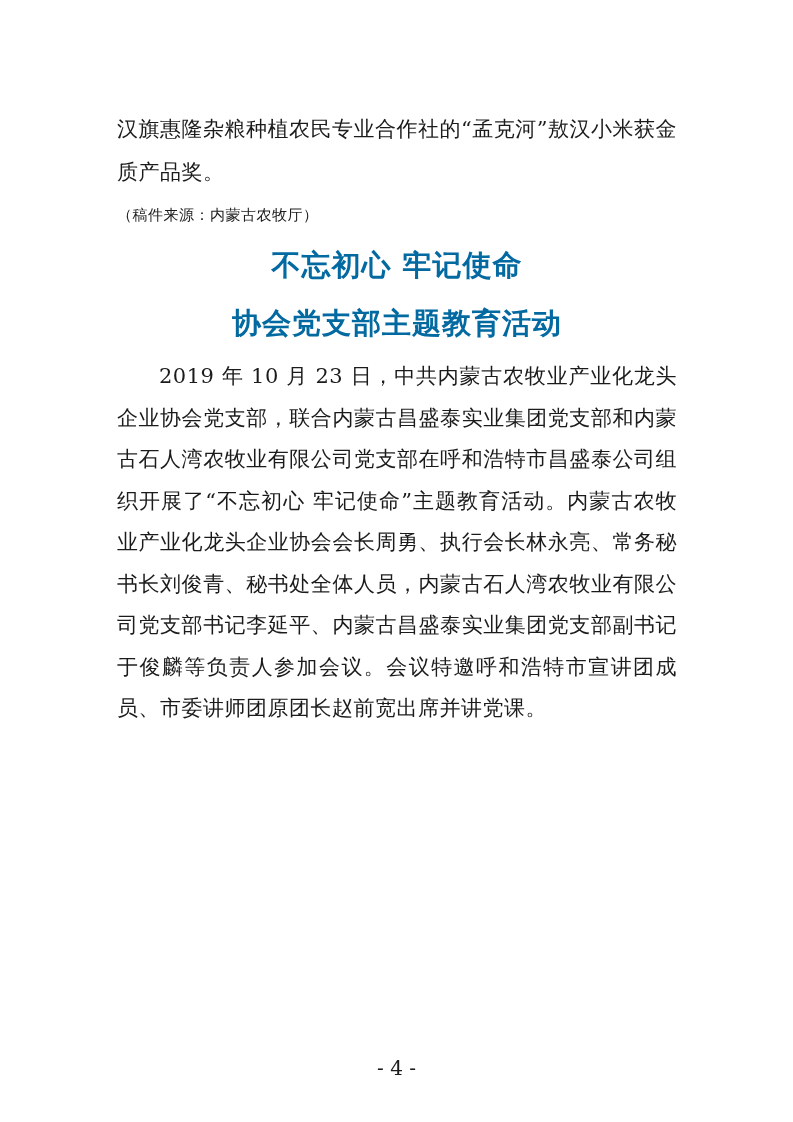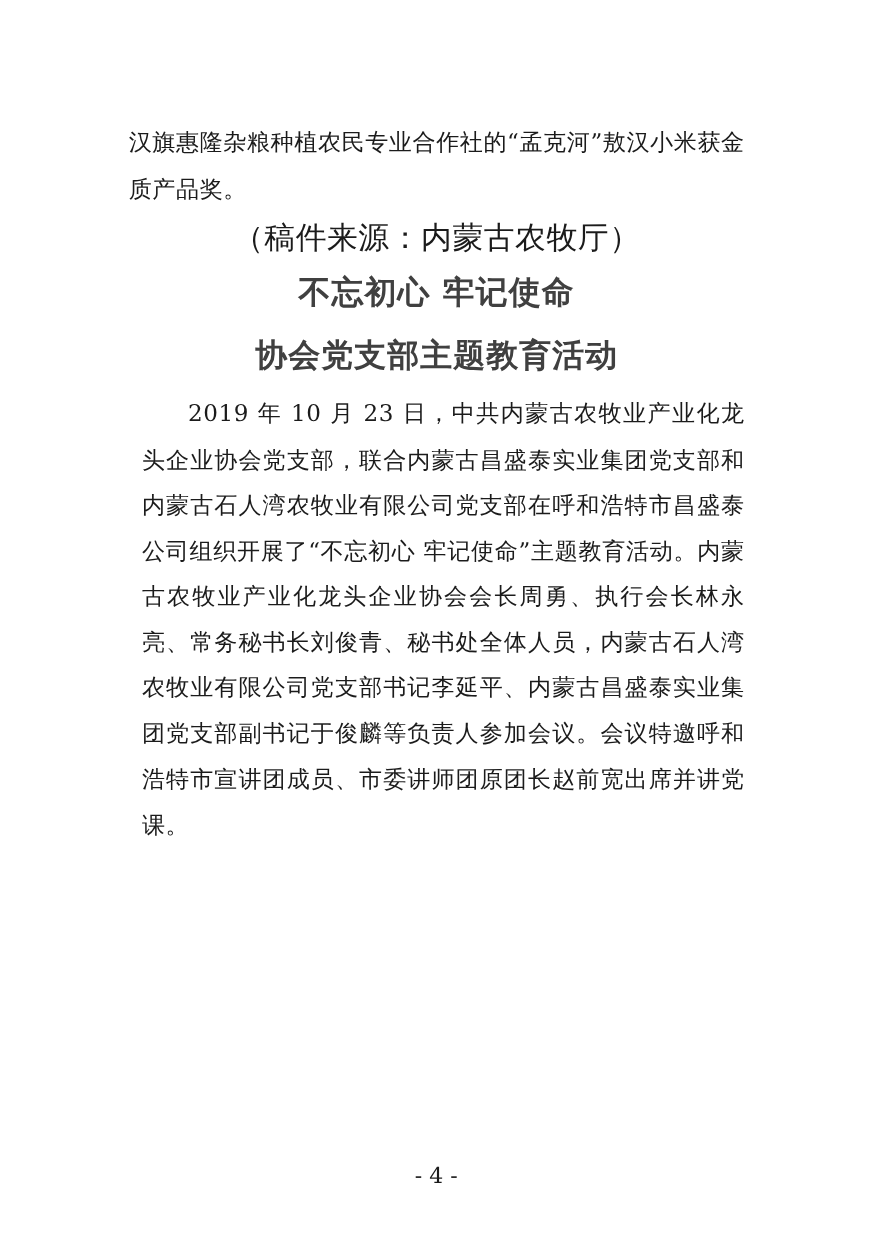--- a/index.html
+++ b/index.html
@@ -20,48 +20,47 @@
     top: 108px;
     width: 560px;
   }
   .lead-paragraph {
     font-size: 21px;
     line-height: 43px;
     text-align: justify;
     letter-spacing: 0.5px;
   }
   .source-line {
-    font-size: 28px;
+    font-size: 15px;
     line-height: 43px;
-    text-align: center;
+    text-align: left;
     letter-spacing: 0.5px;
   }
   .section-header {
     font-family: "DejaVu Sans", "Liberation Sans", sans-serif;
     font-weight: bold;
     font-size: 22px;
     line-height: 44px;
     color: #000;
   }
   .article-title {
     text-align: center;
     font-weight: bold;
     font-size: 29px;
-    color: #404040;
+    color: #0369a1;
     letter-spacing: 1px;
   }
   .article-title.line1 { line-height: 40px; margin-top: 8px; }
   .article-title.line2 { line-height: 40px; margin-top: 18px; }
   .body-paragraph {
     font-size: 21px;
     line-height: 41.5px;
     text-align: justify;
     text-indent: 2em;
     letter-spacing: 0.5px;
-    margin-left: 12px;
   }
   .body-paragraph.first { margin-top: 13px; }
   .body-paragraph + .body-paragraph { margin-top: 5px; }
   .page-number {
     position: absolute;
     bottom: 42px;
     left: 0;
     width: 100%;
     text-align: center;
     font-size: 20px;

